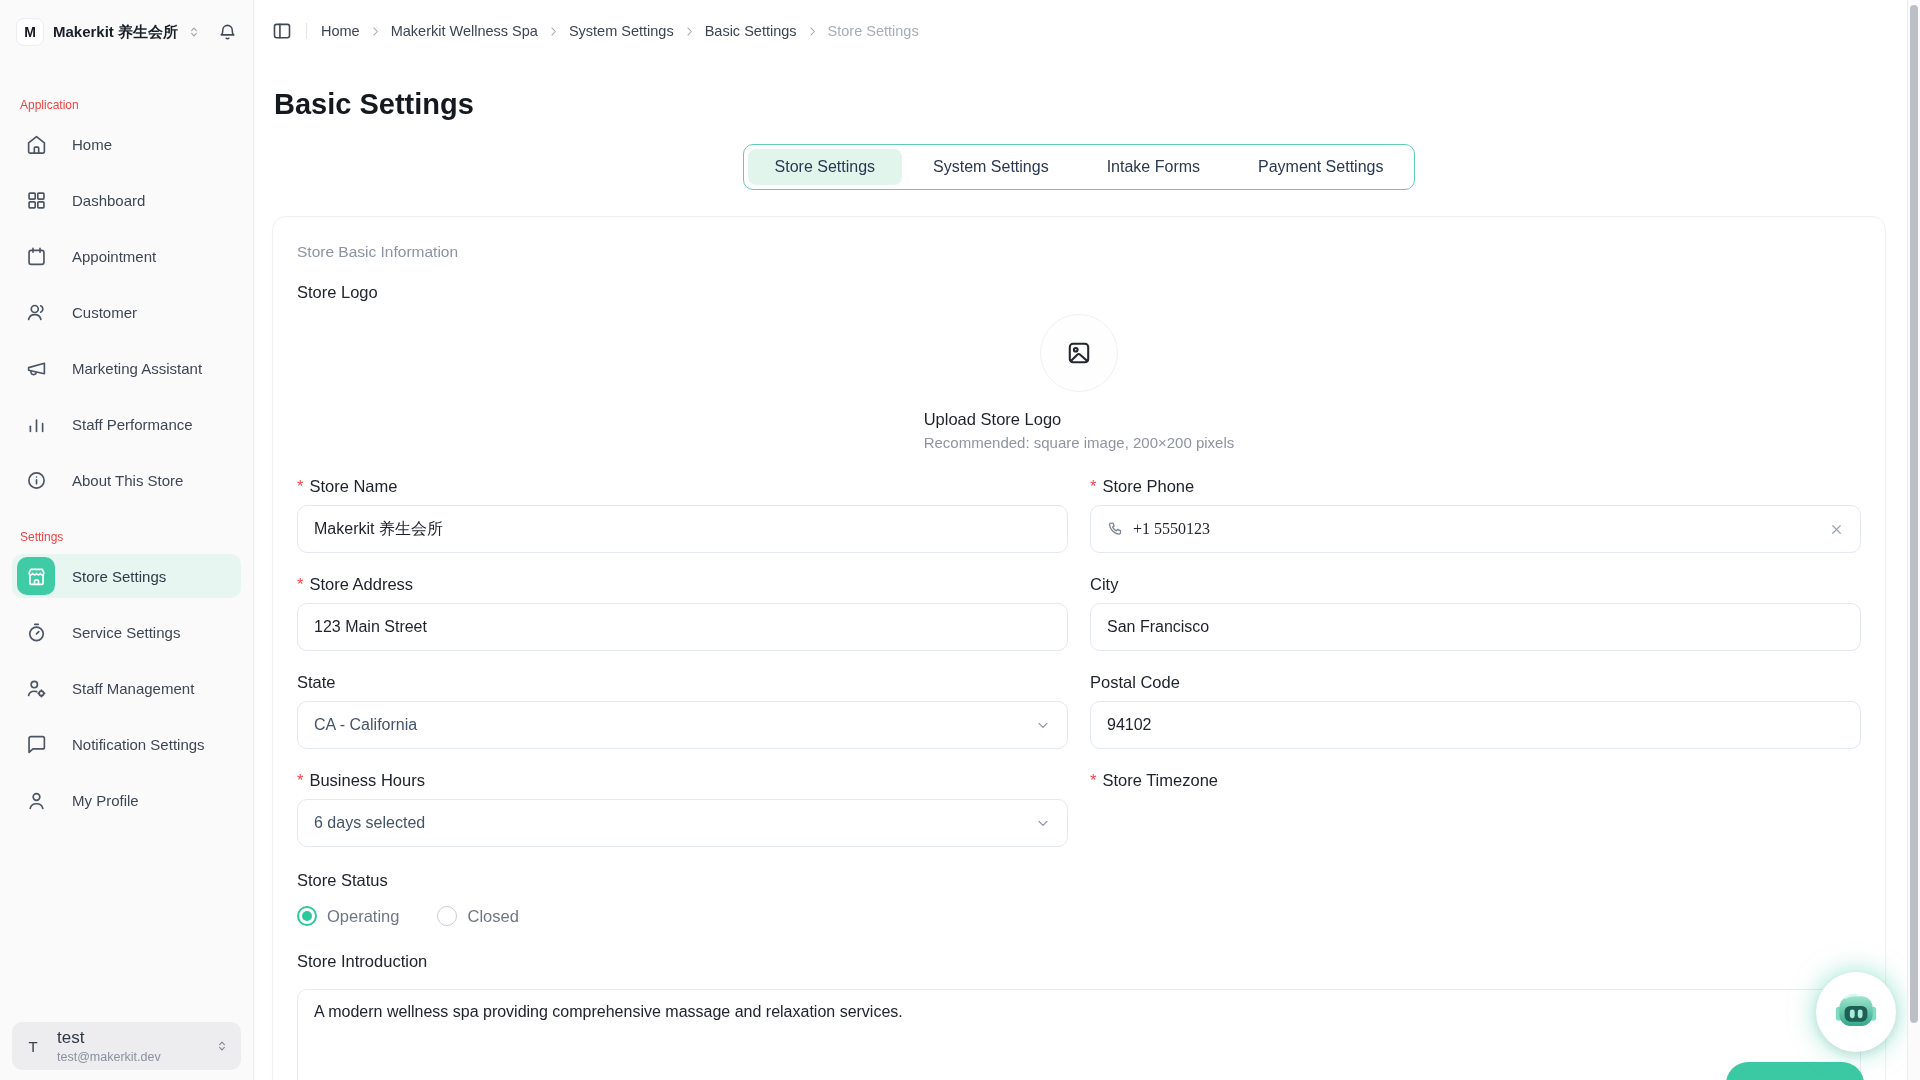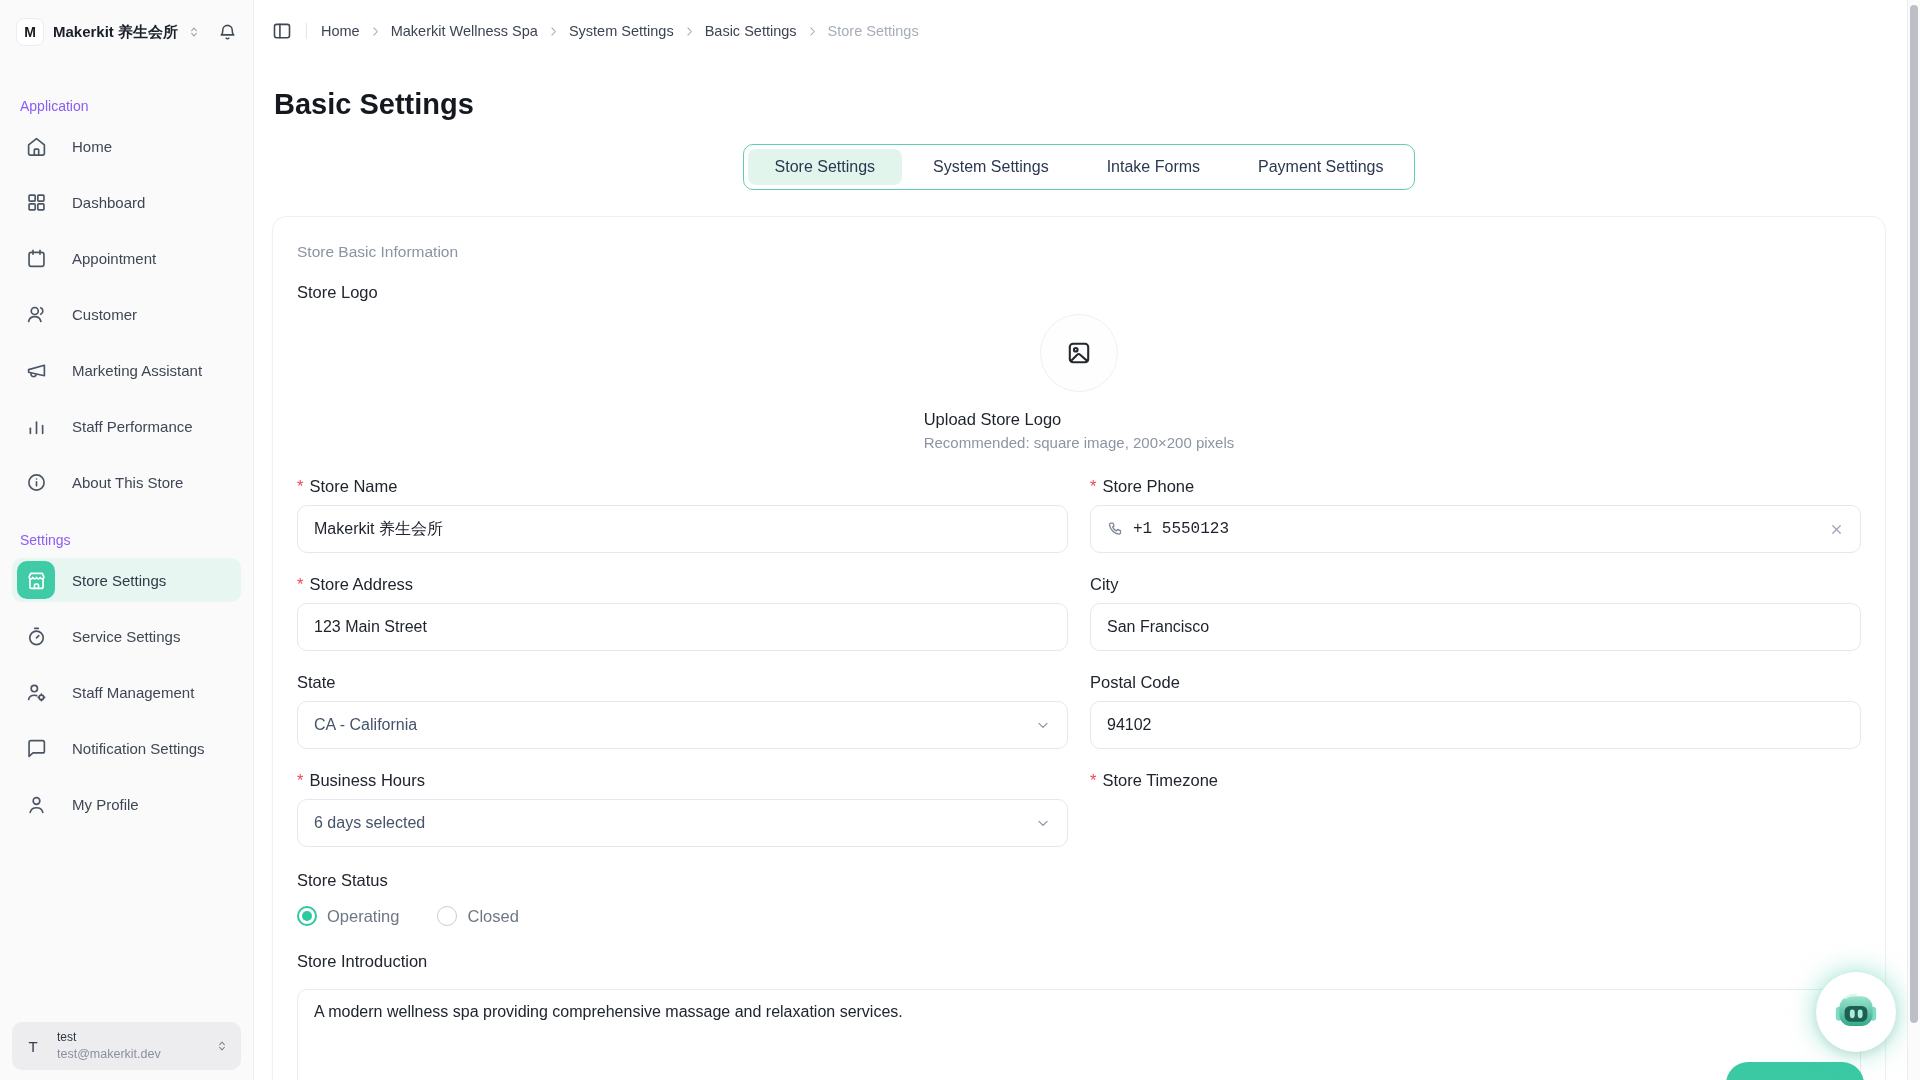--- a/index.html
+++ b/index.html
@@ -13,35 +13,35 @@
 
   
   .sidebar { width:254px; min-width:254px; height:100%; background:#fafafa;
     border-right:1px solid #ededef; display:flex; flex-direction:column; padding:12px 12px 10px; }
   .side-head { display:flex; align-items:center; gap:9px; height:40px; padding:0 4px 0 4px; }
   .logo-box { width:28px; height:28px; border-radius:8px; background:#fff; border:1px solid #ededf1;
     display:flex; align-items:center; justify-content:center; font-size:14px; font-weight:700; color:#14181f; }
   .side-title { font-size:15px; font-weight:600; color:#1a1f28; }
   .updown { color:#9aa1ad; } .updown svg { width:14px; height:14px; }
   .bell-btn { margin-left:auto; color:#434b58; cursor:pointer; } .bell-btn svg { width:19px; height:19px; }
-  .section-label { font-size:14px; color:#8b5cf6; margin:46px 8px 10px; }
+  .section-label { font-size:12px; color:#ef4444; margin:46px 8px 10px; }
   .section-label.second { margin-top:16px; }
   .nav-item { display:flex; align-items:center; height:44px; margin-bottom:12px; border-radius:10px; cursor:pointer; }
   .nav-icon-slot { width:38px; height:38px; margin-left:5px; border-radius:10px;
     display:flex; align-items:center; justify-content:center; color:#4b5563; }
   .nav-icon-slot svg { width:21px; height:21px; }
   .nav-label { margin-left:17px; font-size:15px; color:#3f4754; }
   .nav-item.active { background:#e7f6f0; }
   .nav-item.active .nav-icon-slot { background:#3ecba5; color:#ffffff; }
   .nav-item.active .nav-label { font-weight:500; color:#303946; }
   .user-card { margin-top:auto; background:#ededef; border-radius:10px; height:48px;
     display:flex; align-items:center; padding:0 12px; gap:15px; cursor:pointer; }
   .user-avatar { font-size:15px; color:#3a424e; width:18px; text-align:center; }
   .user-meta { display:flex; flex-direction:column; line-height:1.3; }
-  .user-name { font-size:12px; color:#2f3742; }
+  .user-name { font-size:17px; color:#2f3742; }
   .user-email { font-size:12.5px; color:#8a919e; }
   .user-chevron { margin-left:auto; color:#7d8695; } .user-chevron svg { width:14px; height:14px; }
 
   
   .main { flex:1; height:100%; display:flex; flex-direction:column; overflow:hidden; }
   .topbar { height:62px; min-height:62px; display:flex; align-items:center; padding:0 24px 0 18px; }
   .panel-toggle { color:#3f4754; cursor:pointer; } .panel-toggle svg { width:20px; height:20px; }
   .tb-divider { width:1px; height:16px; background:#e3e5e9; margin:0 14px; }
   .crumbs { display:flex; align-items:center; gap:9px; font-size:14.5px; color:#3d4452; }
   .crumb { cursor:pointer; }
@@ -71,21 +71,21 @@
   .form-grid { display:grid; grid-template-columns:1fr 1fr; column-gap:22px; row-gap:22px; margin-top:26px; }
   .field-label { display:flex; align-items:center; font-size:16.5px; font-weight:500; color:#20252e; margin-bottom:9px; }
   .req { color:#f0474c; margin-right:6px; }
   .control { height:48px; border:1px solid #e3e8f1; border-radius:10px; background:#fff;
     display:flex; align-items:center; padding:0 16px; font-size:16px; color:#1d222b; width:100%; }
   input.control { outline:none; font-family:inherit; }
   .select { cursor:pointer; }
   .select .value { color:#44546b; }
   .chev { margin-left:auto; color:#8b96a6; } .chev svg { width:16px; height:16px; }
   .phone-ic { color:#7d8795; margin-right:9px; } .phone-ic svg { width:17px; height:17px; }
-  .bare { border:none; outline:none; flex:1; font-size:16px; color:#1d222b; font-family:Liberation Mono, monospace; background:transparent; }
+  .bare { border:none; outline:none; flex:1; font-size:16px; color:#1d222b; font-family:Liberation Serif, serif; background:transparent; }
   .clear-x { margin-left:auto; color:#9aa3b0; cursor:pointer; } .clear-x svg { width:15px; height:15px; }
 
   .status-label { margin-top:24px; margin-bottom:0; }
   .radio-row { display:flex; align-items:center; gap:38px; margin-top:16px; }
   .radio { display:flex; align-items:center; gap:10px; font-size:16.5px; font-weight:500; color:#6e7786; cursor:pointer; }
   .radio-dot { width:20px; height:20px; border-radius:50%; border:1.5px solid #c6cdd7; background:#fff;
     display:flex; align-items:center; justify-content:center; }
   .radio.checked .radio-dot { border:2px solid #2ec89e; }
   .radio.checked .radio-dot::after { content:""; width:10px; height:10px; border-radius:50%; background:#2ec89e; }
 

